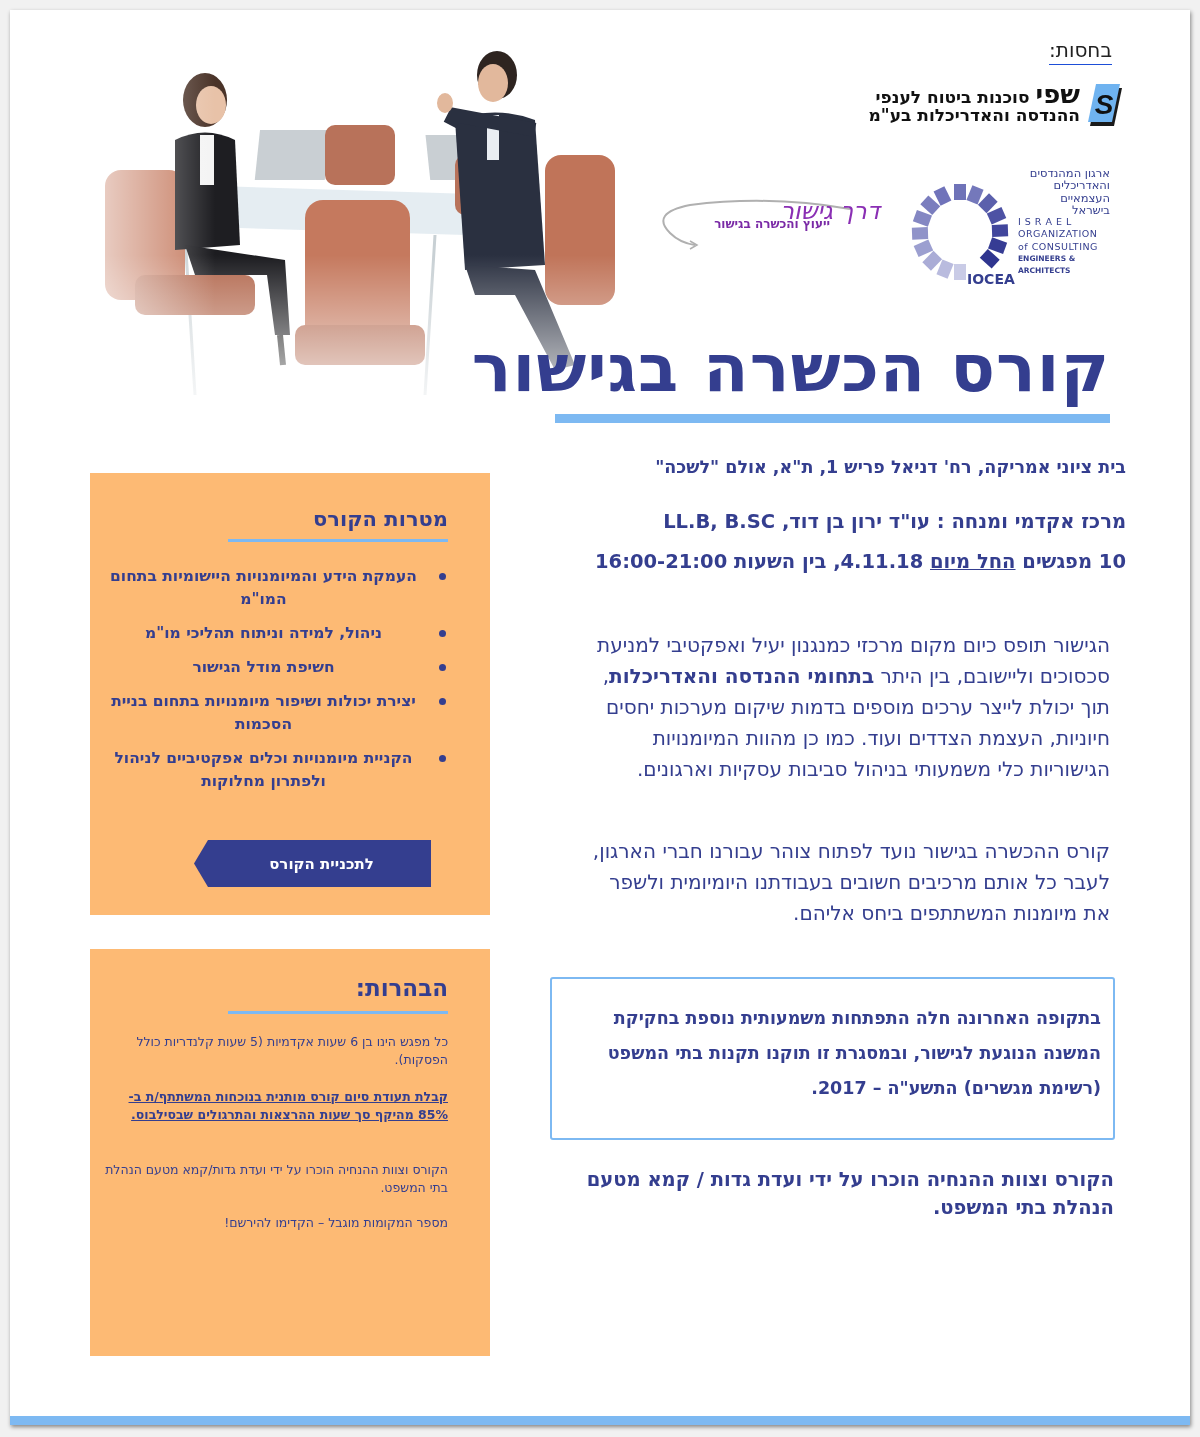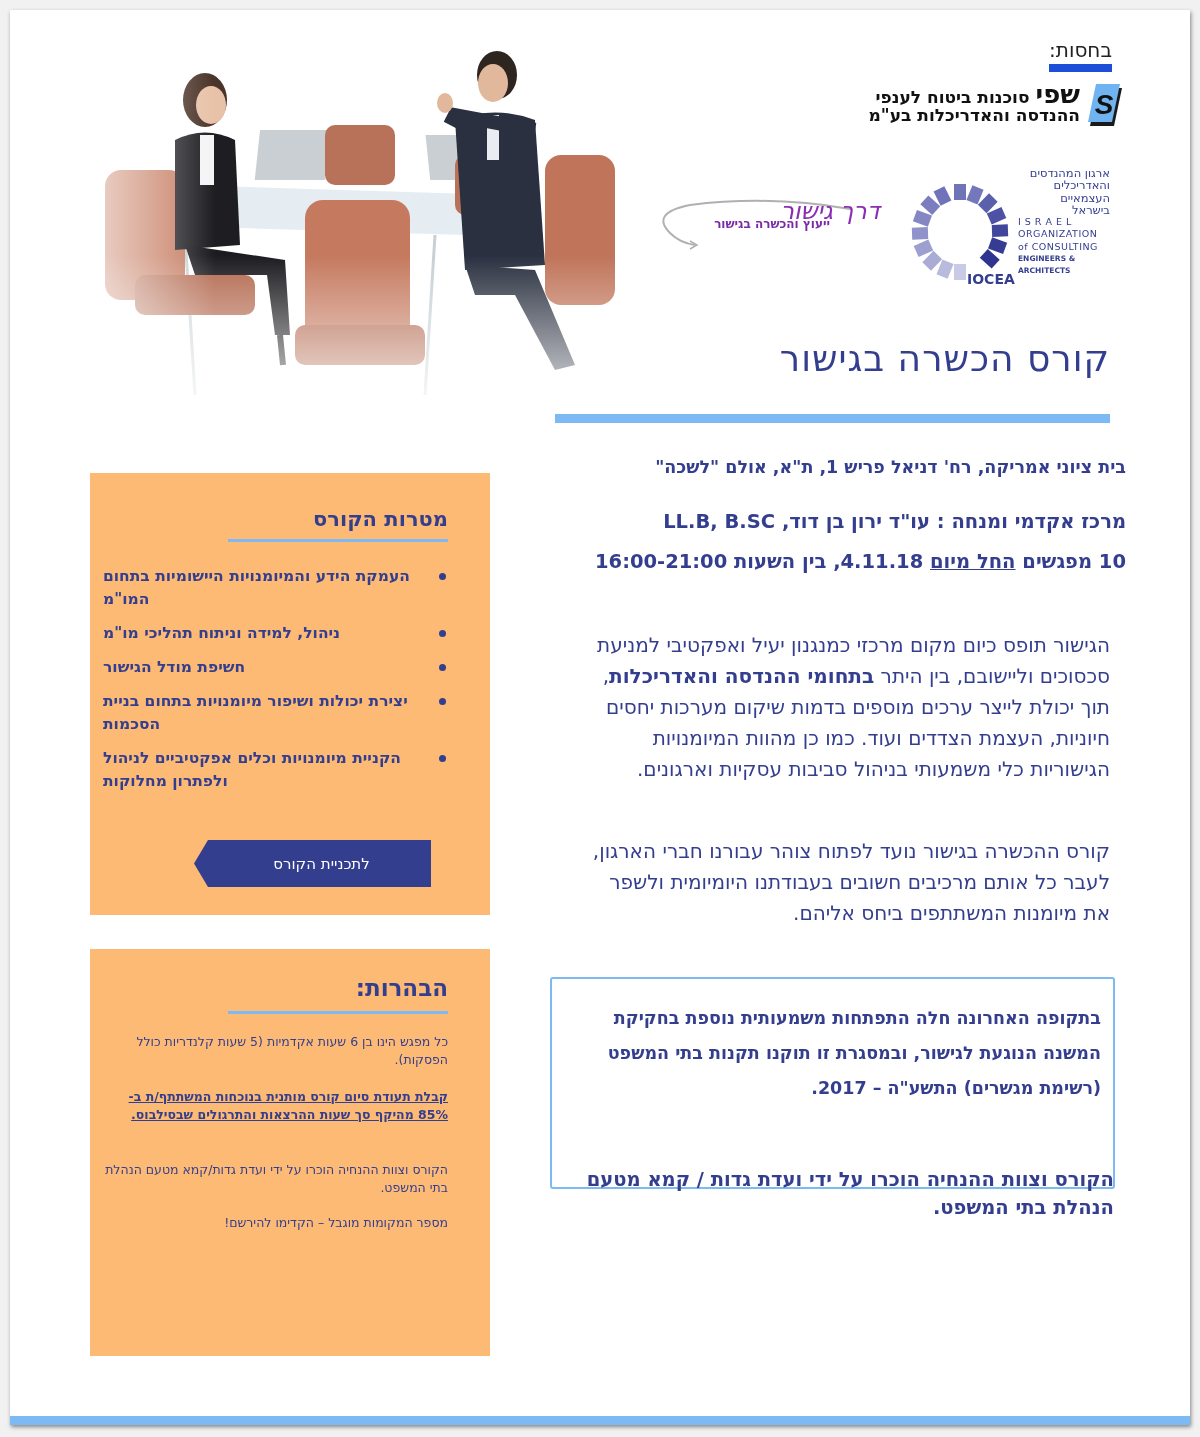--- a/index.html
+++ b/index.html
@@ -15,21 +15,21 @@
     
     .hero {
       position: absolute; left: 25px; top: 25px; width: 600px; height: 400px; overflow: hidden;
     }
     .hero .fade { position: absolute; inset: 0; background: linear-gradient(to bottom, rgba(255,255,255,0) 55%, #fff 100%); }
     .hero .fade2 { position: absolute; inset: 0; background: linear-gradient(to left, rgba(255,255,255,0) 70%, #fff 100%); }
 
     
     .sponsors-label {
       position: absolute; right: 78px; top: 28px; font-size: 20px; color: #222;
-      padding-bottom: 2px; border-bottom: 8px solid #1d4ed8;
+      padding-bottom: 2px; border-bottom: 1px solid #1d4ed8;
     }
     .shapi {
       position: absolute; right: 68px; top: 72px; display: flex; align-items: center; gap: 8px;
     }
     .shapi-logo { width: 34px; height: 44px; position: relative; }
     .shapi-text { text-align: right; font-weight: bold; color: #111; line-height: 18px; }
     .shapi-text .l1 { font-size: 17px; }
     .shapi-text .l1 b { font-size: 26px; margin-left: 6px; }
     .shapi-text .l2 { font-size: 17px; }
 
@@ -39,40 +39,40 @@
     .iocea-text .en.small { font-size: 7.5px; letter-spacing: 0; font-weight: bold; }
     .iocea-ring { position: absolute; left: 0; top: 10px; width: 110px; height: 110px; }
     .iocea-abbr { position: absolute; left: 62px; top: 104px; font-size: 14px; color: #343e8f; letter-spacing: 0; font-weight: bold; }
 
     .derech { position: absolute; left: 640px; top: 185px; width: 240px; height: 60px; }
     .derech-title { position: absolute; right: 10px; top: 2px; font-size: 24px; color: #8a2fb4; font-style: italic; }
     .derech-sub { position: absolute; right: 60px; top: 22px; font-size: 12px; color: #7a2aa6; font-weight: bold; }
 
     
     .main-title {
-      position: absolute; right: 80px; top: 328px; font-size: 36px; font-weight: normal; color: #343e8f;
+      position: absolute; right: 80px; top: 320px; font-size: 66px; font-weight: bold; color: #343e8f;
       letter-spacing: 1px;
     }
     .title-bar { position: absolute; right: 80px; top: 404px; width: 555px; height: 9px; background: #7db9f2; }
 
     .info { position: absolute; right: 64px; width: 600px; color: #343e8f; font-weight: bold; text-align: right; }
     .info.loc { top: 447px; font-size: 17.5px; }
     .info.lead { top: 500px; font-size: 19.5px; }
     .info.dates { top: 540px; font-size: 19.5px; }
     .u { text-decoration: underline; }
 
     .para {
       position: absolute; right: 80px; width: 520px; color: #343e8f; font-size: 20px; line-height: 31px; text-align: right;
     }
     .para.p1 { top: 620px; }
     .para.p2 { top: 826px; }
     .para b { font-weight: bold; }
 
     .notice {
-      position: absolute; right: 75px; top: 967px; width: 565px; height: 212px;
+      position: absolute; right: 75px; top: 967px; width: 565px; height: 163px;
       border: 2px solid #7db9f2; border-radius: 3px; padding: 22px 12px 0 12px;
       color: #343e8f; font-weight: bold; font-size: 17.5px; line-height: 35px; text-align: right; margin-left: 39px;
     }
     .recognition {
       position: absolute; right: 76px; top: 1156px; width: 580px; color: #343e8f; font-weight: bold;
       font-size: 19.5px; line-height: 28px; text-align: right;
     }
 
     
     .panel { position: absolute; left: 80px; width: 400px; background: #fdba74; }
@@ -81,27 +81,27 @@
     .panel-title { position: absolute; right: 42px; font-size: 21px; font-weight: bold; color: #343e8f; }
     .panel-rule { position: absolute; right: 42px; width: 220px; height: 3px; background: #7db9f2; }
     .goals .panel-title { top: 34px; }
     .goals .panel-rule { top: 66px; }
     .notes .panel-title { top: 26px; font-size: 23px; }
     .notes .panel-rule { top: 62px; }
 
     .goal-list { position: absolute; right: 42px; top: 92px; width: 345px; list-style: none; }
     .goal-list li {
       position: relative; padding-right: 24px; color: #343e8f; font-weight: bold; font-size: 15.5px; line-height: 23px;
-      margin-bottom: 11px; text-align: left;
+      margin-bottom: 11px; text-align: center;
     }
     .goal-list li .dot { position: absolute; right: 2px; top: 8px; width: 7px; height: 7px; border-radius: 50%; background: #343e8f; }
 
     .cta {
       position: absolute; left: 104px; top: 367px; width: 237px; height: 47px;
-      background: #343e8f; color: #fff; font-weight: normal; font-size: 15px;
+      background: #343e8f; color: #fff; font-weight: bold; font-size: 15px;
       display: flex; align-items: center; justify-content: center; padding-left: 18px;
       clip-path: polygon(14px 0, 100% 0, 100% 100%, 14px 100%, 0 50%);
       cursor: pointer;
     }
 
     .note { position: absolute; right: 42px; width: 350px; color: #343e8f; font-size: 12.5px; line-height: 18px; text-align: right; }
     .note.n1 { top: 84px; }
     .note.n2 { top: 139px; font-weight: bold; text-decoration: underline; }
     .note.n3 { top: 212px; }
     .note.n4 { top: 265px; }

